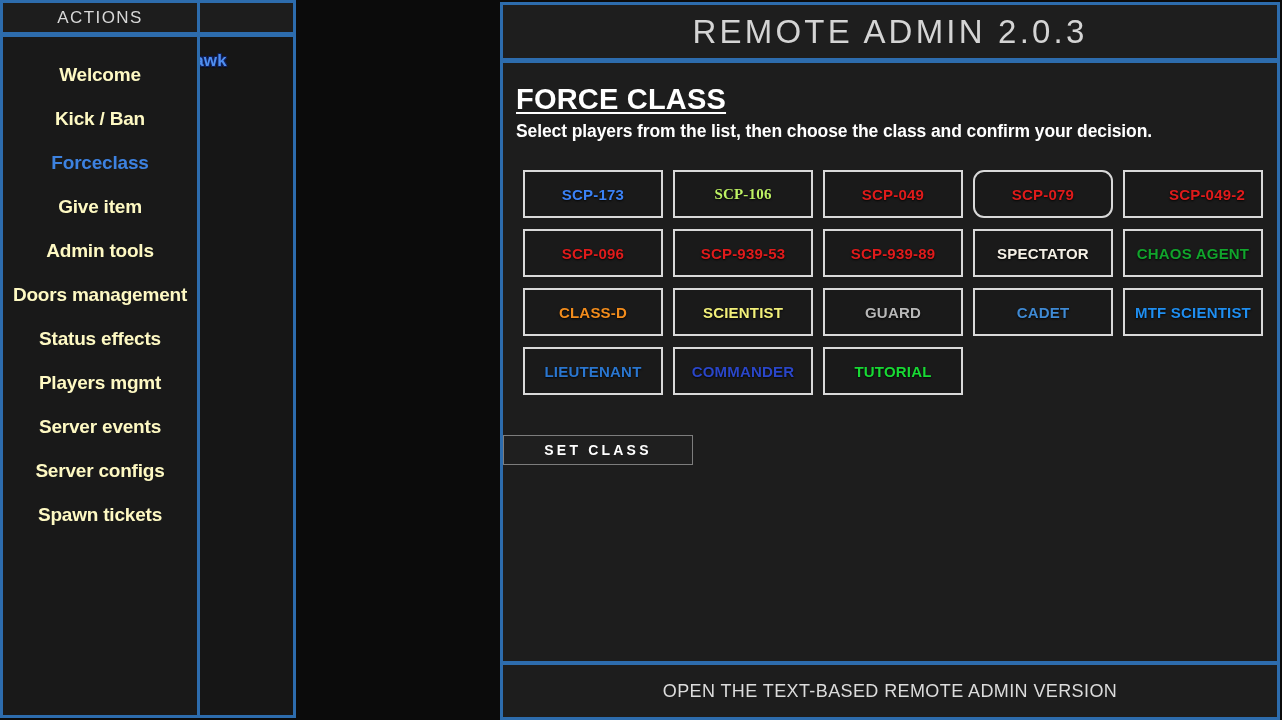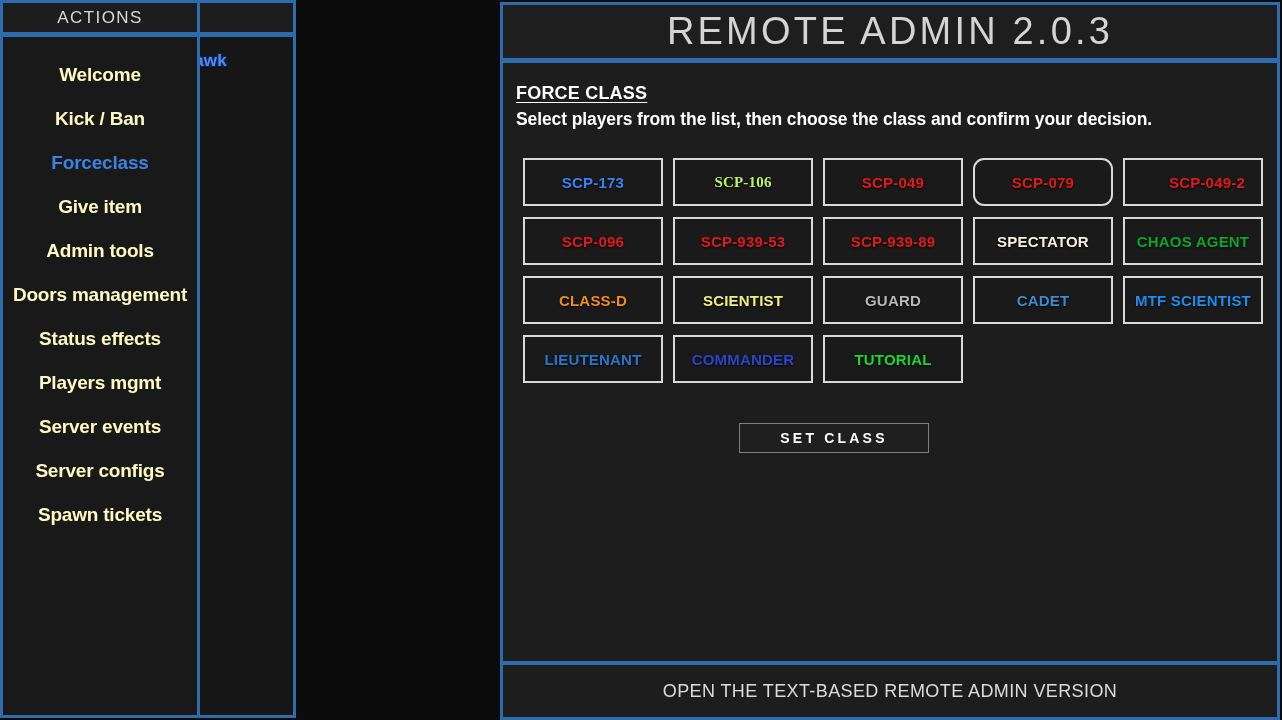--- a/index.html
+++ b/index.html
@@ -124,39 +124,39 @@
   #ra-title {
     position: absolute;
     left: 0; top: 0;
     width: 780px; height: 59px;
     border: 3px solid #2d6cad;
     background: #1e1e1e;
     display: flex; align-items: center; justify-content: center;
   }
   #ra-title .t {
     color: #d4d4d4;
-    font-size: 38px;
+    font-size: 33px;
     font-weight: 300;
     letter-spacing: 3.2px;
     font-family: "Liberation Sans", sans-serif;
   }
 
   #ra-content {
     position: absolute;
     left: 0; top: 58px;
     width: 780px; height: 604px;
     border: 3px solid #2d6cad;
     background: #1d1d1d;
     overflow: hidden;
   }
 
   #section-title {
     margin: 20px 0 0 13px;
     color: #ffffff;
-    font-size: 18px;
+    font-size: 29px;
     font-weight: bold;
     text-decoration: underline;
     text-underline-offset: 3px;
     letter-spacing: .2px;
   }
   #section-sub {
     margin: 5px 12px 0 13px;
     color: #ffffff;
     font-size: 17.5px;
     font-weight: bold;
@@ -183,21 +183,20 @@
     letter-spacing: .2px;
     cursor: pointer;
     white-space: nowrap;
     text-shadow: 0 1px 2px rgba(0,0,0,.85);
   }
 
   
   #set-class-wrap {
     margin-top: 40px;
     display: flex;
-    justify-content: center;
     padding-right: 112px;
   }
   #set-class-btn {
     width: 190px;
     height: 30px;
     border: 1px solid #7d7d7d;
     background: #1f1f1f;
     color: #ffffff;
     font-size: 14px;
     font-weight: bold;

